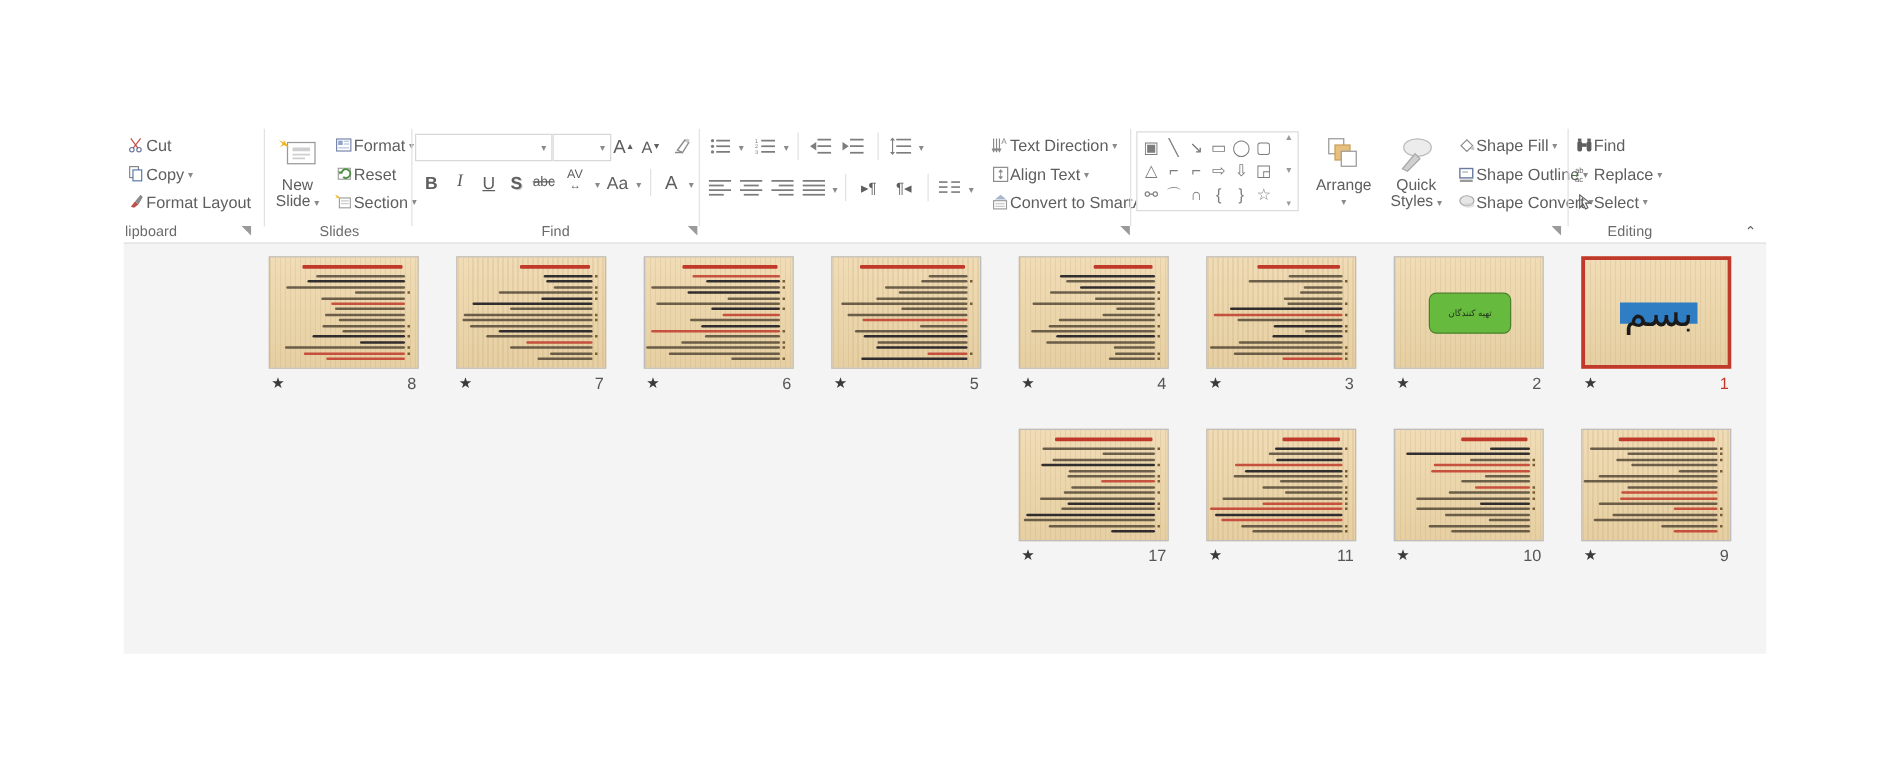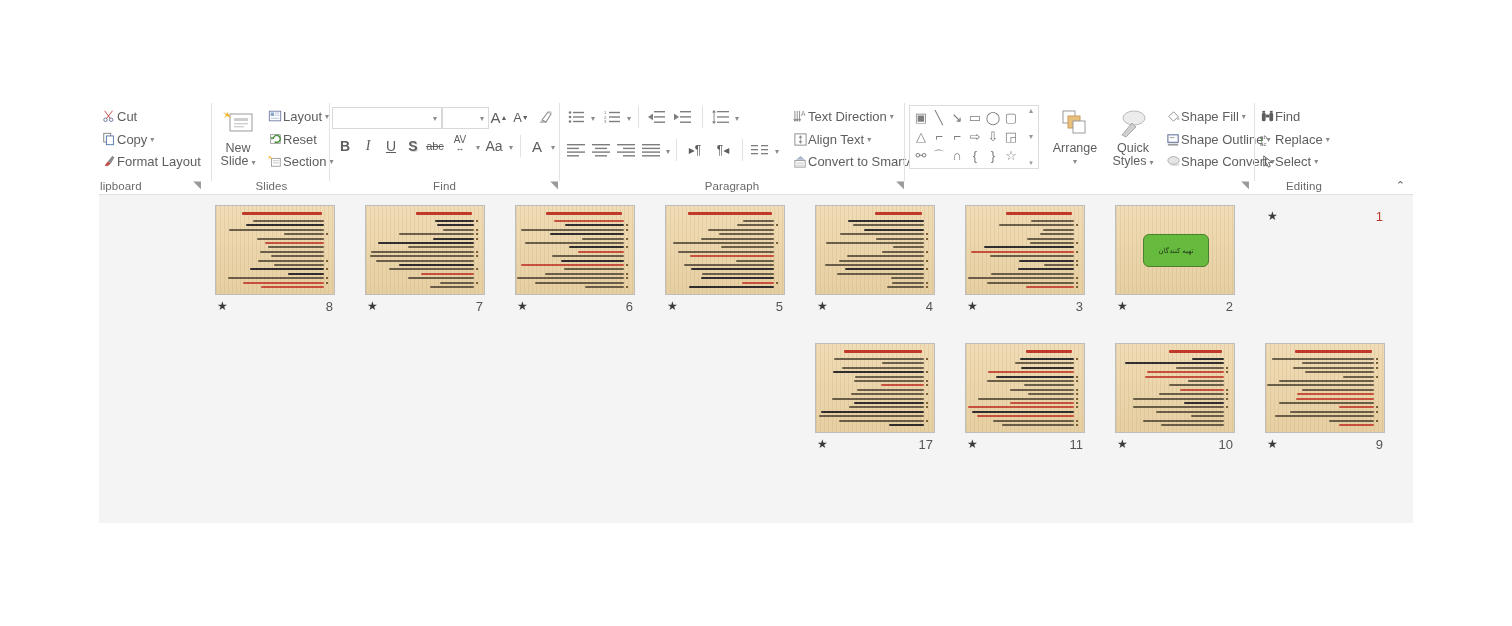--- a/index.html
+++ b/index.html
@@ -125,21 +125,21 @@
       <div class="cmd" style="left:53px;top:11px;">
         <span class="ic">
           <svg width="14" height="14" viewBox="0 0 16 16">
               <rect x="1.5" y="2.5" width="13" height="11" fill="#fff" stroke="#6b7aa1"></rect>
               <rect x="3" y="4" width="4" height="4" fill="#8aa4cc"></rect>
               <rect x="8" y="4" width="5" height="1.2" fill="#b9c7de"></rect>
               <rect x="8" y="6.5" width="5" height="1.2" fill="#b9c7de"></rect>
               <rect x="3" y="10" width="10" height="1.2" fill="#b9c7de"></rect>
             </svg>
         </span>
-        <span class="cv">Layout</span>
+        <span class="cv">Format</span>
         <span class="carp">▾</span>
       </div>
       <div class="cmd" style="left:53px;top:34px;">
         <span class="ic">
           <svg width="14" height="14" viewBox="0 0 16 16">
               <rect x="3" y="3" width="11" height="10" fill="#fff" stroke="#9a9a9a"></rect>
               <path d="M6 8a4 4 0 1 1 1.5 3" fill="none" stroke="#4a8f3c" stroke-width="1.6"></path>
               <path d="M3 6 l3 0 l-1.5 3z" fill="#4a8f3c"></path>
             </svg>
         </span>
@@ -380,21 +380,20 @@
               <rect x="2" y="7" width="11" height="7" fill="#fff" stroke="#9a9a9a"></rect>
               <rect x="3.5" y="9" width="8" height="1.1" fill="#c9c9c9"></rect>
               <rect x="3.5" y="11.3" width="8" height="1.1" fill="#c9c9c9"></rect>
               <path d="M3 6 L8 2 L13 6z" fill="#a9b7cc"></path>
             </svg>
         </span>
         <span class="cv">Convert to SmartArt</span>
         <span class="carp">▾</span>
       </div>
 
-      <div class="gtitle">Paragraph</div>
       <div class="dlg" style="left:332px;">◥</div>
     </div>
     <div class="sep" style="left:805px;"></div>
 
     <div class="grp" style="left:808px;width:345px;">
       <div class="gallery" style="left:2px;top:8px;width:128px;height:62px;">
         <div class="gal-grid" id="shape-grid">
             <span>▣</span>
             <span>╲</span>
             <span>↘</span>
@@ -719,20 +718,25 @@
             <div class="greenbox">
               <div class="gt">تهیه کنندگان</div>
             </div>
           </div>
           <div class="meta">
             <span class="star">★</span>
             <span class="num">2</span>
           </div>
         </div>
         <div class="thumb sel">
+          <div class="tframe">
+            <div class="paper"></div>
+            <div class="bluebar"></div>
+            <div class="callig">بسم</div>
+          </div>
           <div class="meta">
             <span class="star">★</span>
             <span class="num">1</span>
           </div>
         </div>
       </div>
     <div class="thumbrow" id="row2" style="left:716px;top:148px;gap:30px;">
         <div class="thumb">
           <div class="tframe">
             <div class="paper"></div>

